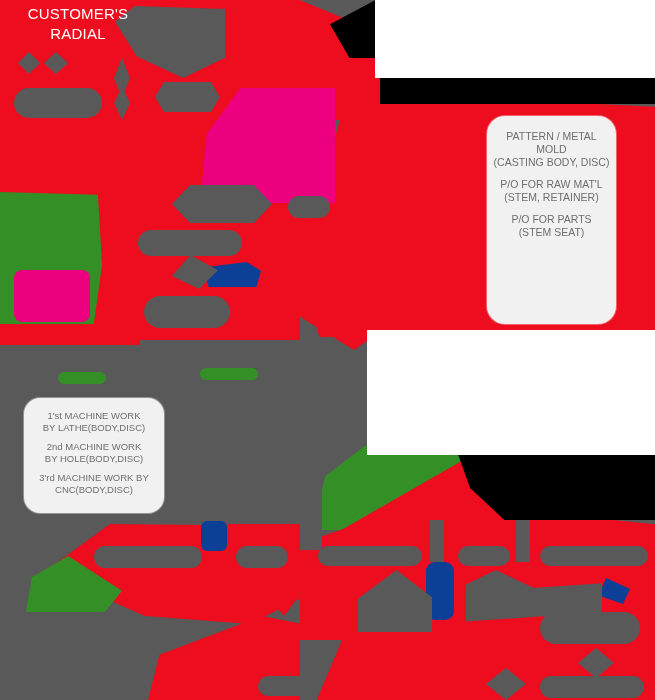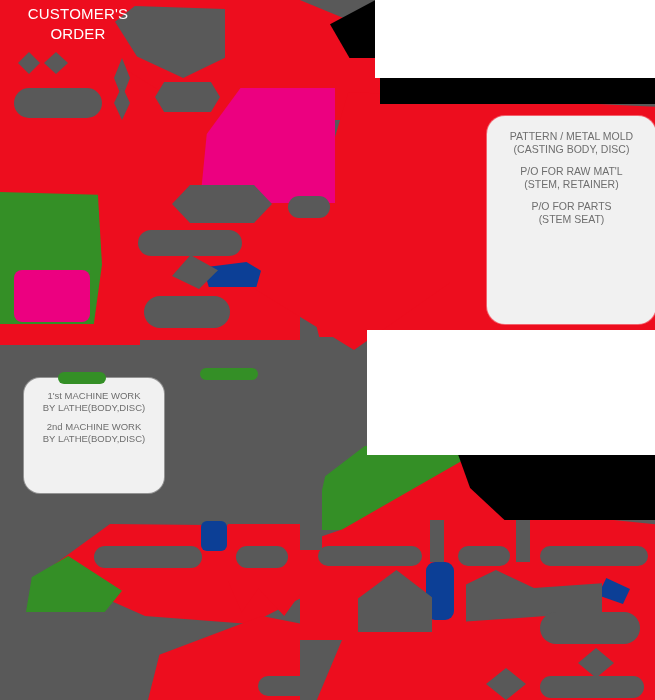--- a/index.html
+++ b/index.html
@@ -53,28 +53,28 @@
     font-size: 10.5px;
     line-height: 13px;
     white-space: pre-line;
     color: #6e6e6e;
   }
   .callout .row + .row { margin-top: 9px; }
 
   #callout-process {
     left: 487px;
     top: 116px;
-    width: 169px;
+    width: 129px;
     height: 208px;
     padding: 14px 6px 24px;
     border-radius: 18px;
   }
   #callout-machine {
     left: 24px;
-    top: 378px;
+    top: 398px;
     width: 140px;
     height: 115px;
     padding: 12px 13px 8px;
     border-radius: 16px;
   }
   #callout-machine .row { font-size: 9.5px; line-height: 12px; }
   #callout-machine .row + .row { margin-top: 7px; }
 
   #callout-stem {
     left: 166px;
@@ -193,34 +193,36 @@
               clip-path:polygon(14% 0,100% 0,100% 100%,6% 100%,0 42%);"></div>
   <div class="black" style="left:380px;top:58px;width:275px;height:46px;
               clip-path:polygon(0 0,44% 0,50% 36%,62% 0,100% 0,100% 100%,0 100%);"></div>
   <div class="black" style="left:440px;top:440px;width:215px;height:80px;
               clip-path:polygon(6% 0,100% 0,100% 100%,30% 100%,14% 60%);"></div>
 
   <div class="plate" style="left:375px;top:0;width:280px;height:78px;"></div>
   <div class="plate" style="left:367px;top:330px;width:288px;height:125px;"></div>
 
   <div class="title">CUSTOMER'S
-ORDER</div>
+RADIAL</div>
 
   <div class="callout" id="callout-process">
     <div class="row">PATTERN / METAL MOLD
 (CASTING BODY, DISC)</div>
     <div class="row">P/O FOR RAW MAT'L
 (STEM, RETAINER)</div>
     <div class="row">P/O FOR PARTS
 (STEM SEAT)</div>
   </div>
 
   <div class="tab-green" style="left:58px;top:372px;width:48px;height:12px;"></div>
   <div class="callout" id="callout-machine">
     <div class="row">1'st MACHINE WORK
 BY LATHE(BODY,DISC)</div>
     <div class="row">2nd MACHINE WORK
-BY LATHE(BODY,DISC)</div>
+BY HOLE(BODY,DISC)</div>
+    <div class="row">3'rd MACHINE WORK BY
+CNC(BODY,DISC)</div>
   </div>
 
   <div class="tab-green" style="left:200px;top:368px;width:58px;height:12px;"></div>
 
 </div>
 
 </body></html>

